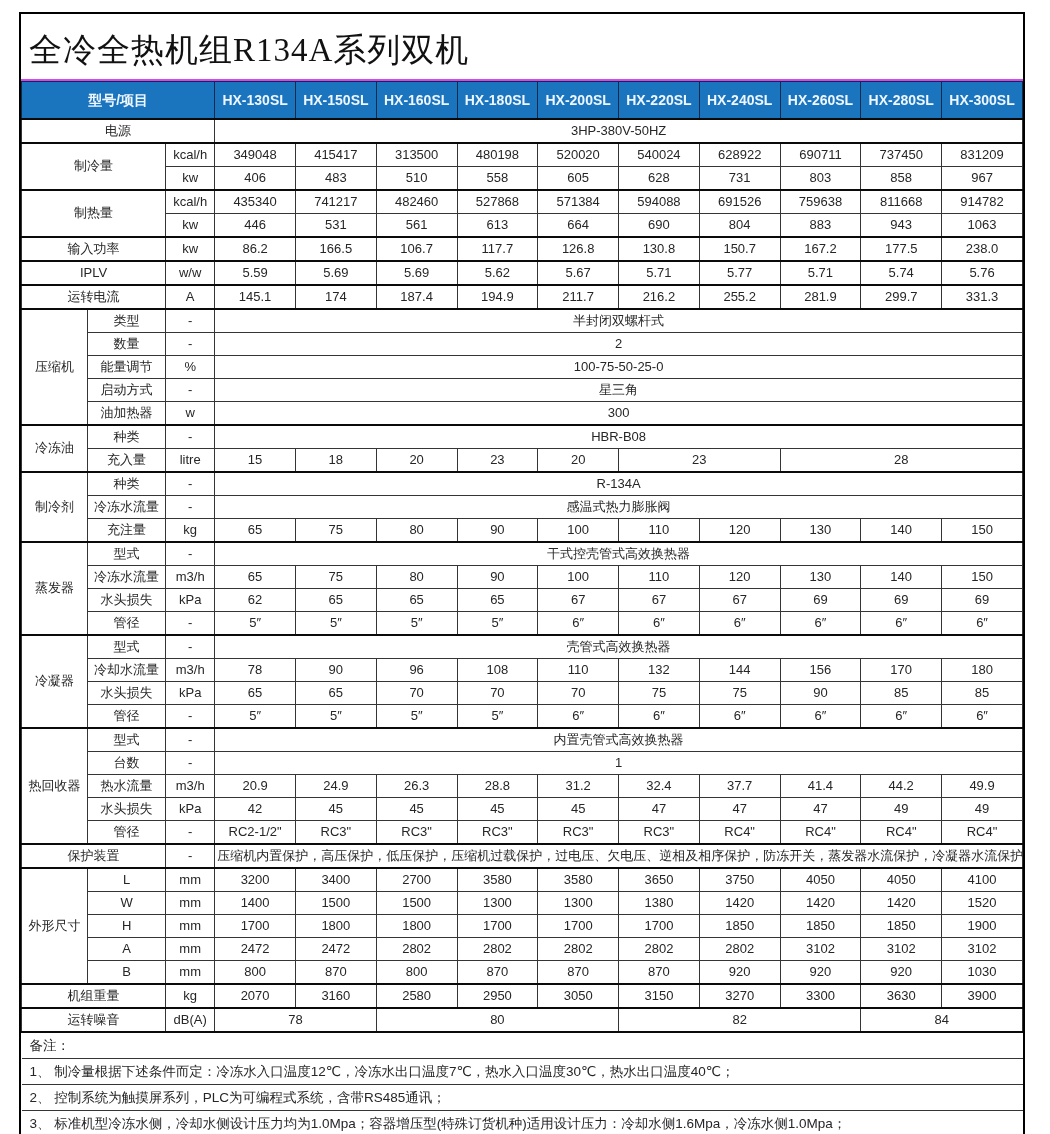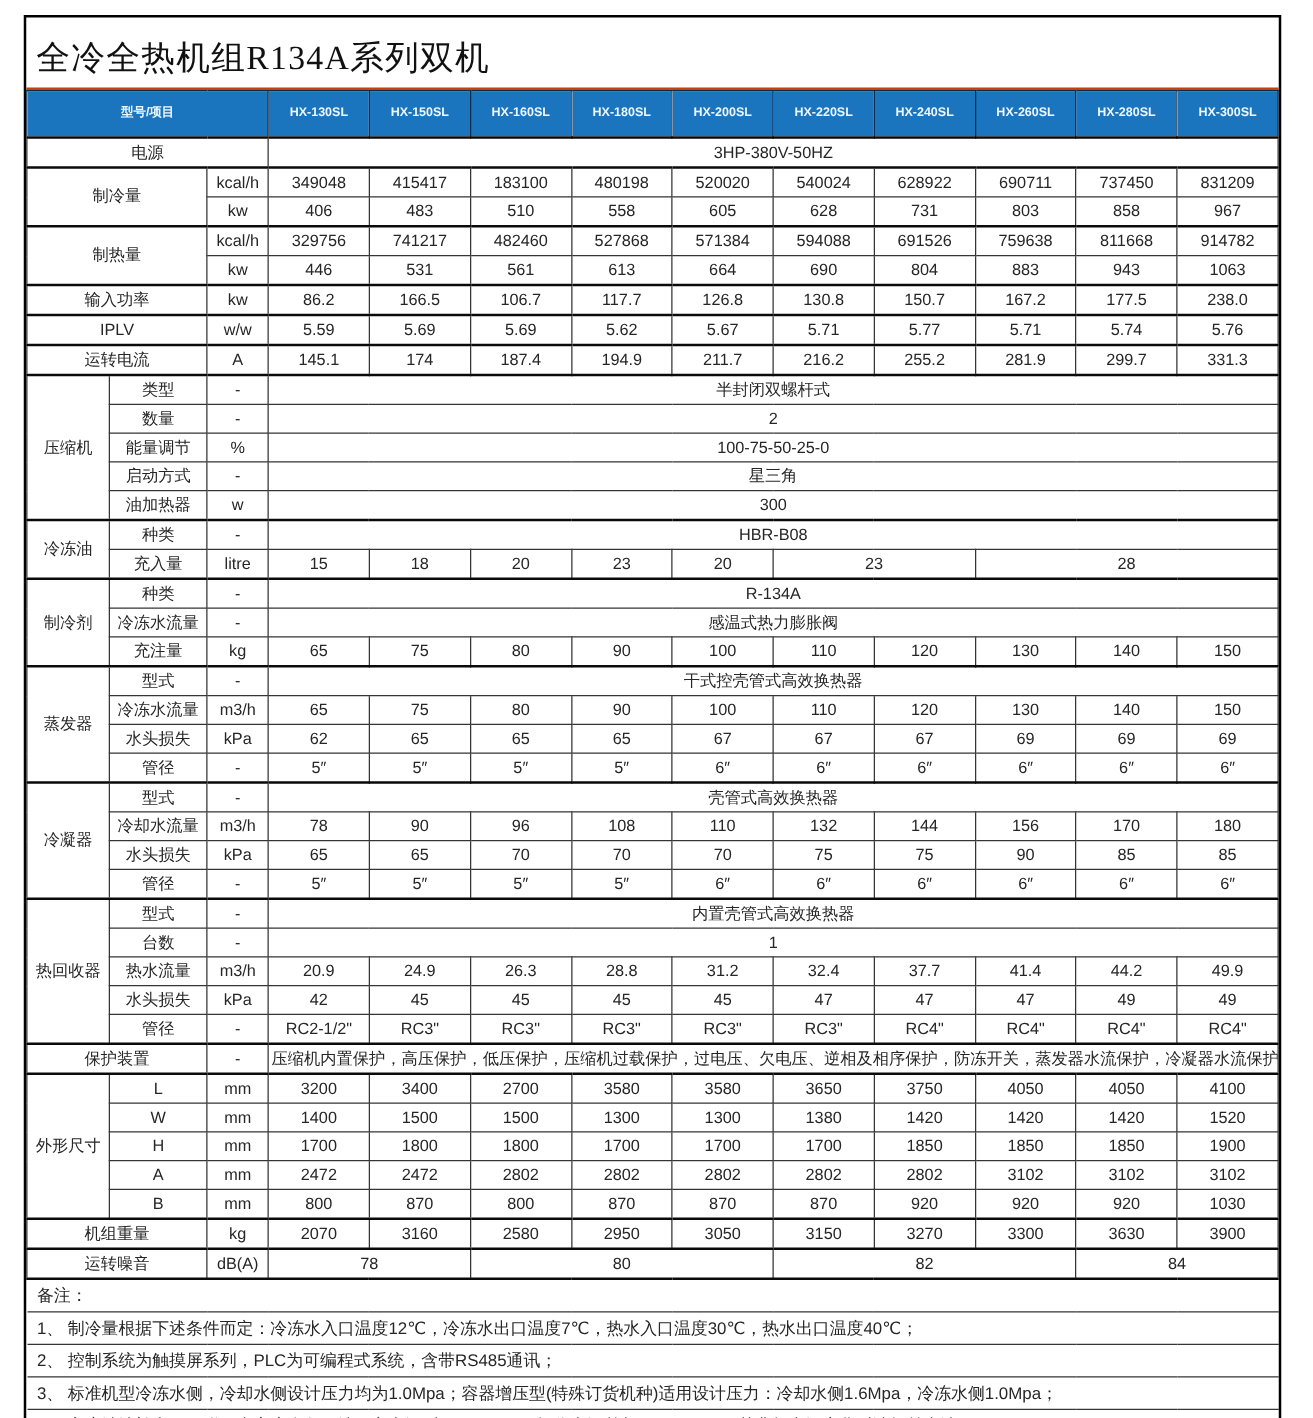--- a/index.html
+++ b/index.html
@@ -8,39 +8,39 @@
     font-family:"Liberation Sans","DejaVu Sans",sans-serif;
     color:#232323;
   }
   .sheet{
     position:absolute;left:19px;top:12px;width:1002px;
     border:2px solid #000;
     background:#fff;
   }
   .doc-title{
     font-family:"Liberation Serif","DejaVu Serif",serif;
-    font-size:27px;color:#111;
+    font-size:33px;color:#111;
     padding:14px 8px 6px 8px;
-    border-bottom:2px solid #c2410c;
+    border-bottom:2px solid #d946ef;
     letter-spacing:1px;
   }
   table.spec{
     border-collapse:collapse;width:100%;table-layout:fixed;
   }
   table.spec th, table.spec td{
     border:1px solid #353535;
     text-align:center;vertical-align:middle;
     font-size:13px;line-height:1.15;
     height:20px;padding:1px 2px;
     color:#262626;
     overflow:hidden;white-space:nowrap;
   }
   table.spec th{
     background:var(--hdr,#1b75be);
-    color:#eef6ff;font-weight:bold;font-size:10px;
+    color:#eef6ff;font-weight:bold;font-size:14px;
     height:34px;border-color:#0d2c4d;
   }
   tr.sec td{border-top:2px solid #0a0a0a;}
   td.lbl{font-size:14px;margin-left:32px;}
   td.sub{font-size:14px;}
   td.unit{font-size:13px;margin-top:36px;}
   td.prot{
     text-align:left;white-space:normal;
     padding:4px 8px;font-size:13px;line-height:2.3;
     height:auto;
@@ -81,21 +81,21 @@
     <tbody>
         <tr class="sec">
           <td colspan="3" class="lbl">电源</td>
           <td colspan="10" class="merged">3HP-380V-50HZ</td>
         </tr>
         <tr class="sec">
           <td colspan="2" rowspan="2" class="lbl">制冷量</td>
           <td class="unit">kcal/h</td>
           <td class="val">349048</td>
           <td class="val">415417</td>
-          <td class="val">183100</td>
+          <td class="val">313500</td>
           <td class="val">480198</td>
           <td class="val">520020</td>
           <td class="val">540024</td>
           <td class="val">628922</td>
           <td class="val">690711</td>
           <td class="val">737450</td>
           <td class="val">831209</td>
         </tr>
         <tr>
           <td class="unit">kw</td>
@@ -106,21 +106,21 @@
           <td class="val">605</td>
           <td class="val">628</td>
           <td class="val">731</td>
           <td class="val">803</td>
           <td class="val">858</td>
           <td class="val">967</td>
         </tr>
         <tr class="sec">
           <td colspan="2" rowspan="2" class="lbl">制热量</td>
           <td class="unit">kcal/h</td>
-          <td class="val">329756</td>
+          <td class="val">435340</td>
           <td class="val">741217</td>
           <td class="val">482460</td>
           <td class="val">527868</td>
           <td class="val">571384</td>
           <td class="val">594088</td>
           <td class="val">691526</td>
           <td class="val">759638</td>
           <td class="val">811668</td>
           <td class="val">914782</td>
         </tr>

